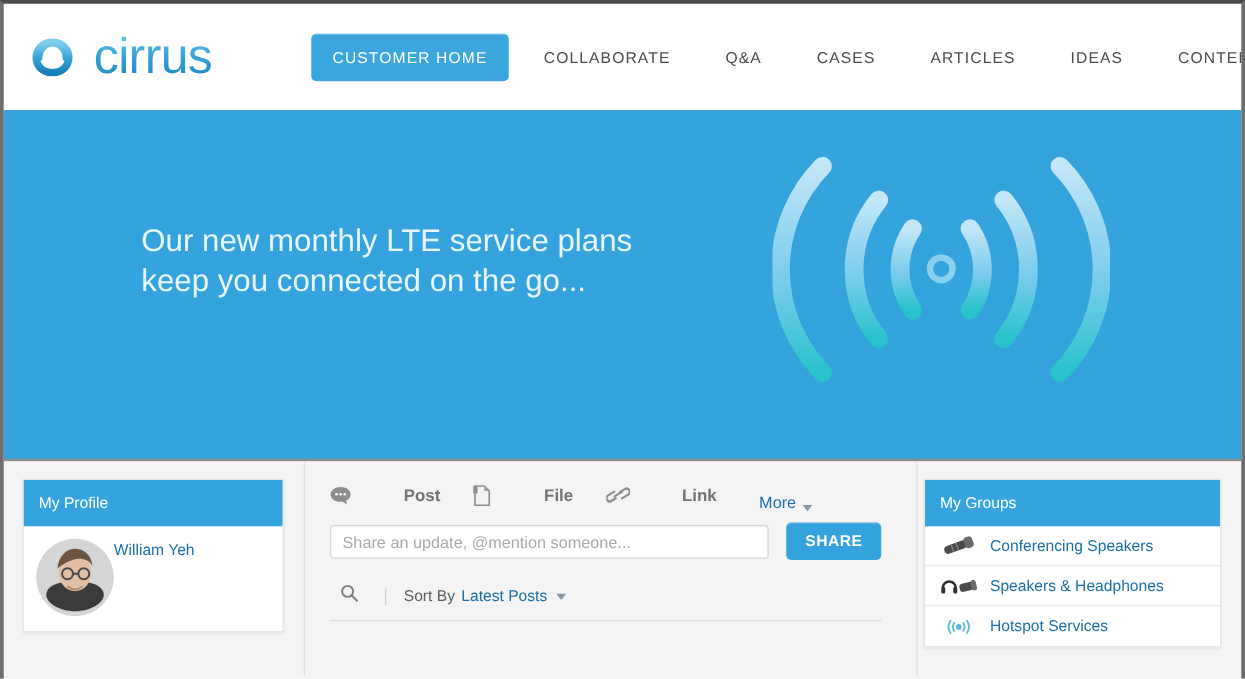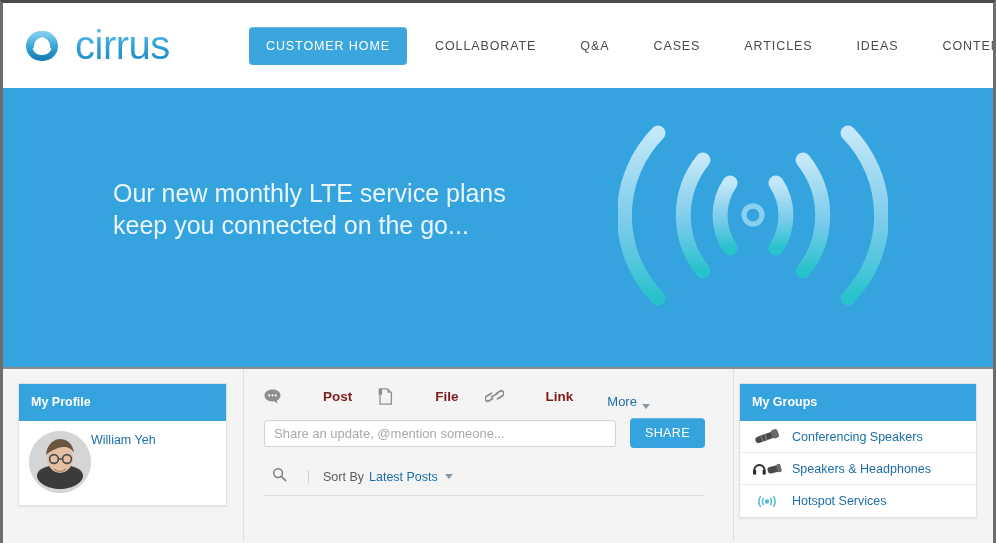--- a/index.html
+++ b/index.html
@@ -148,21 +148,21 @@
   
   .card {
     background: #ffffff;
     border: 1px solid #e2e2e2;
     box-shadow: 0 1px 2px rgba(0,0,0,.07);
   }
   .card-header {
     background: #34a3de;
     color: #ffffff;
     font-size: 12.5px;
-    font-weight: bold;
+    font-weight: normal;
     padding: 10px 12px;
     line-height: 1;
     height: 37px;
     display: flex;
     align-items: center;
   }
 
   
   #profile-body {
     display: flex;
@@ -218,21 +218,21 @@
     display: flex;
     align-items: center;
     gap: 6px;
     padding: 0 14px 0 0;
     margin-right: 12px;
     cursor: pointer;
   }
   .pub-tab-label {
     font-size: 13.5px;
     font-weight: bold;
-    color: #7f1d1d;
+    color: #737373;
     padding-left: 36px;
   }
   #pub-more {
     display: flex;
     align-items: flex-end;
     gap: 5px;
     margin-left: 8px;
     cursor: pointer;
     align-self: flex-end;
     padding-bottom: 0px;
@@ -268,21 +268,21 @@
     box-shadow: inset 0 1px 1px rgba(0,0,0,.04);
   }
   #pub-input::placeholder { color: #a9a9a9; }
   #share-btn {
     flex: 0 0 auto;
     background: #34a3de;
     color: #fff;
     border: none;
     border-radius: 4px;
     font-size: 12.5px;
-    font-weight: normal;
+    font-weight: bold;
     letter-spacing: .4px;
     padding: 8px 15px;
     cursor: pointer;
     font-family: "Liberation Sans", sans-serif;
     box-shadow: inset 0 1px 0 rgba(255,255,255,.22);
   }
 
   #feed-toolbar {
     display: flex;
     align-items: center;

